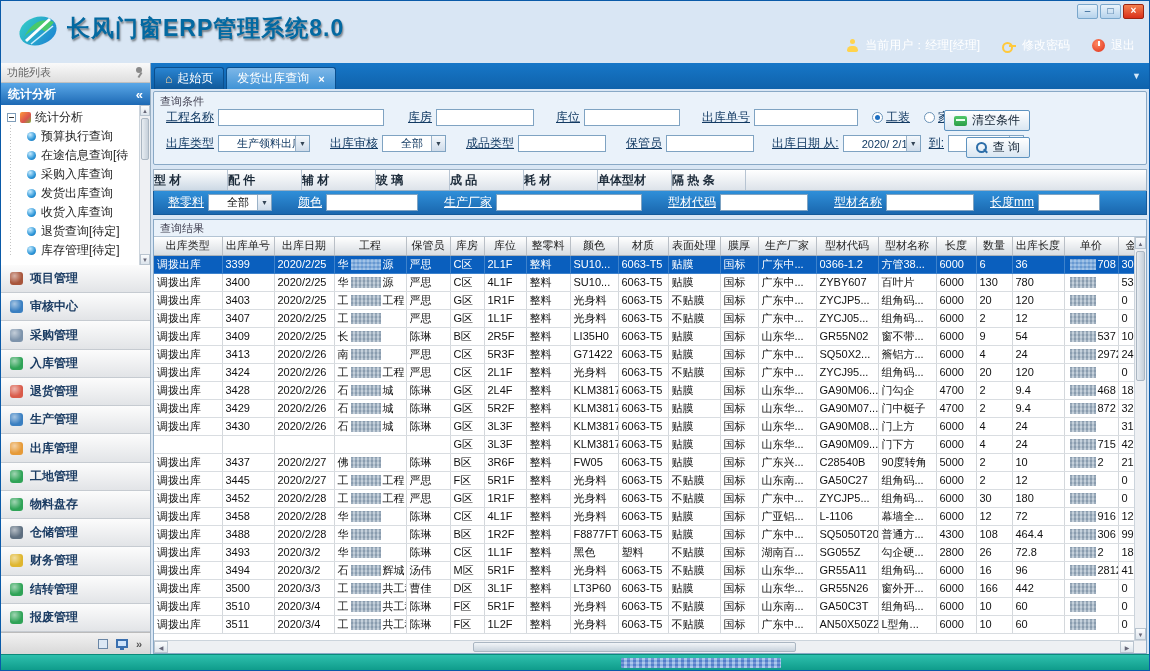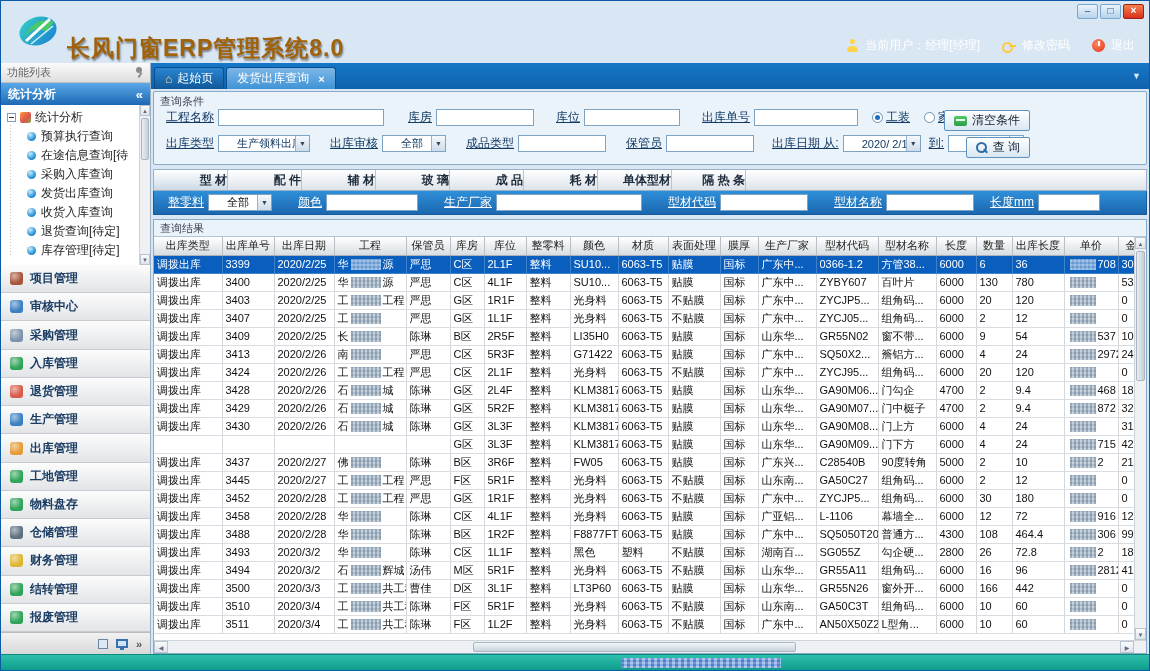--- a/index.html
+++ b/index.html
@@ -4,21 +4,21 @@
 <style>
   * { box-sizing: border-box; margin: 0; padding: 0; }
   body { font-family: "Liberation Sans", "DejaVu Sans", sans-serif; background:#555; }
   .screen { position:relative; width:1150px; height:671px; overflow:hidden; background:#d9e6f4;
             border:1px solid #0a5aa8; font-size:12px; }
 
   
   .titlebar { position:absolute; top:0; left:0; right:0; height:62px;
               background:linear-gradient(180deg,#2f9bе8 0%,#2798e8 0%,#1377cd 60%,#0e6ec4 100%); }
   .logo { position:absolute; left:14px; top:9px; width:46px; height:42px; }
-  .app-title { position:absolute; left:66px; top:32px; color:#a16207; font-size:23px; font-weight:bold;
+  .app-title { position:absolute; left:66px; top:12px; color:#0369a1; font-size:23px; font-weight:bold;
                letter-spacing:1px; text-shadow:1px 2px 2px rgba(0,0,0,.45); }
   .winbtns { position:absolute; top:3px; right:5px; display:flex; gap:2px; }
   .wb { width:21px; height:15px; border:1px solid #7aa7cc; border-radius:2px; text-align:center;
         font-size:10px; line-height:12px; color:#245a8c; background:linear-gradient(#eaf3fb,#b6d3ec); cursor:default;}
   .wb.close { background:linear-gradient(#f4814f,#d9301a); color:#fff; border-color:#9c2410; font-weight:bold;}
   .userstrip { position:absolute; right:14px; top:36px; display:flex; align-items:center; gap:6px;
                color:#fff; font-size:12px; }
   .userstrip .gap { width:10px; }
   .person-icon { position:relative; width:13px; height:13px; display:inline-block; }
   .person-icon::before { content:''; position:absolute; top:0; left:4px; width:5px; height:5px; border-radius:50%; background:#ffd34d; }
@@ -106,21 +106,21 @@
   .btn-clear { top:18px; } .btn-search { top:45px; }
   .clear-ic { width:13px; height:10px; border-radius:2px; background:linear-gradient(#51c76a,#2b9e46); position:relative; }
   .clear-ic::after { content:''; position:absolute; left:2px; top:3px; right:2px; height:2px; background:#eaffee; }
   .mag-ic { position:relative; width:12px; height:12px; }
   .mag-ic::before { content:''; position:absolute; left:0; top:0; width:7px; height:7px; border:2px solid #2c6da8; border-radius:50%; }
   .mag-ic::after { content:''; position:absolute; left:7px; top:8px; width:5px; height:2px; background:#2c6da8; transform:rotate(45deg); }
 
   
   .mtabs { height:22px; margin-top:4px; display:flex; background:linear-gradient(#ffffff,#dde3ea);
            border:1px solid #9ab0c4; }
-  .mtab { width:74px; text-align:right; line-height:20px; font-weight:bold; font-size:12px; color:#1c2b3a;
+  .mtab { width:74px; text-align:left; line-height:20px; font-weight:bold; font-size:12px; color:#1c2b3a;
           border-right:1px solid #b7c4d2; cursor:default; white-space:nowrap; overflow:hidden;}
   .mtab.cur { background:linear-gradient(#ffffff,#cdd9e5); }
   .mtabs .fill { flex:1; }
 
   
   .fbar { height:24px; display:flex; align-items:center; padding-left:14px; color:#fff; font-size:12px;
           background:linear-gradient(#2f8fd9,#1a67ae); border:1px solid #155a9a; border-top:none; }
   .fbar .lbl { color:#fff; }
 
   

